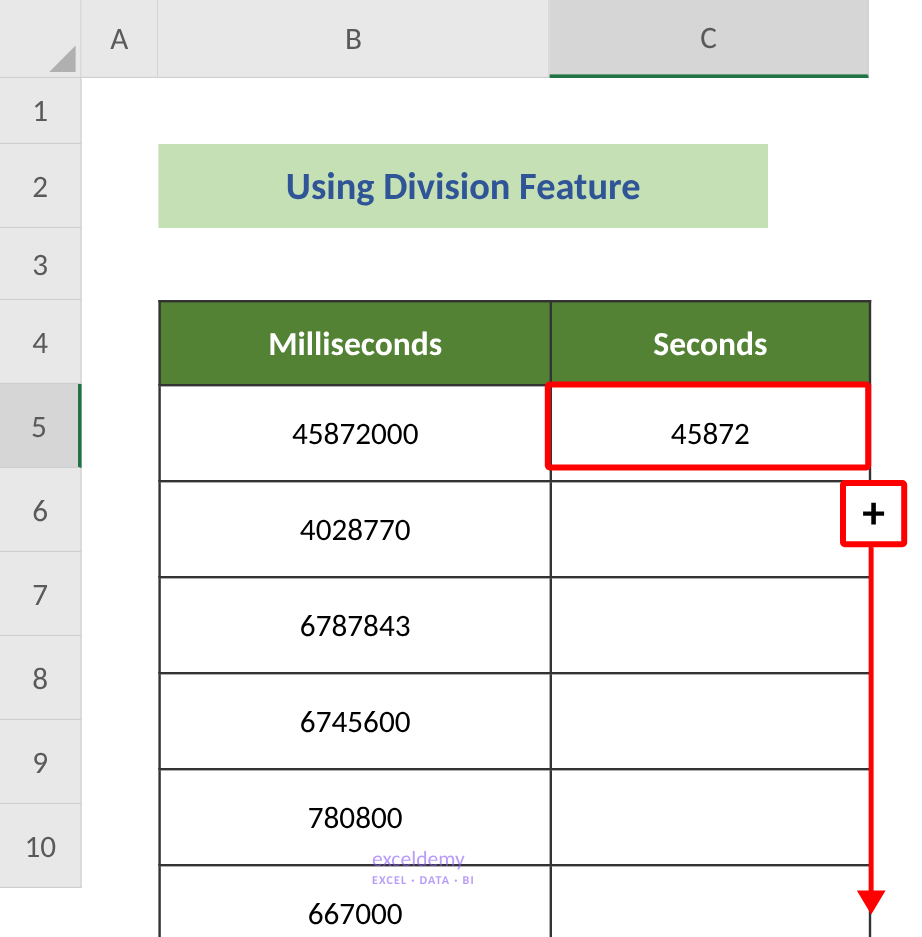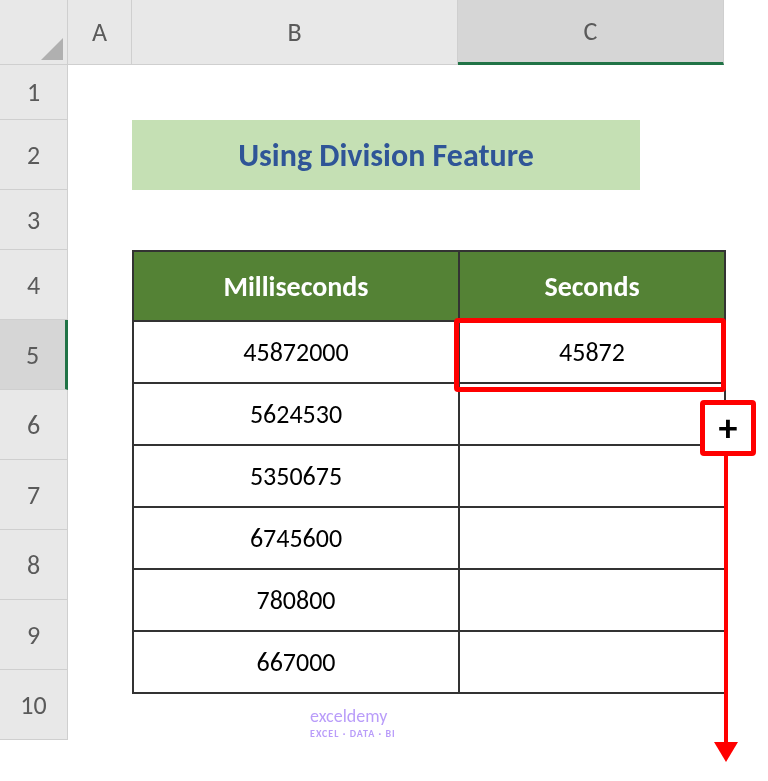--- a/index.html
+++ b/index.html
@@ -124,21 +124,21 @@
     }
     .table td {
       border: 2px solid #333;
       font-size: 26px;
       text-align: center;
       padding: 0;
       background: #fff;
     }
     .th-ms { width: 326px; height: 70px; }
     .th-sec { width: 266px; height: 70px; margin-left: 41px; }
-    .td-cell { height: 62px; }
+    .td-cell { height: 80px; }
     .active-cell-highlight {
       position: absolute;
       left: 454px;
       top: 318px;
       width: 272px;
       height: 74px;
       border: 5px solid #ff0000;
       border-radius: 4px;
       pointer-events: none;
       z-index: 10;
@@ -232,25 +232,25 @@
     <tbody>
         <tr>
       <th class="th-ms">Milliseconds</th>
       <th class="th-sec">Seconds</th>
     </tr>
     <tr>
       <td class="td-cell">45872000</td>
       <td class="td-cell">45872</td>
     </tr>
     <tr>
-      <td class="td-cell">5624530</td>
-      <td class="td-cell"></td>
-    </tr>
-    <tr>
-      <td class="td-cell">5350675</td>
+      <td class="td-cell">4028770</td>
+      <td class="td-cell"></td>
+    </tr>
+    <tr>
+      <td class="td-cell">6787843</td>
       <td class="td-cell"></td>
     </tr>
     <tr>
       <td class="td-cell">6745600</td>
       <td class="td-cell"></td>
     </tr>
     <tr>
       <td class="td-cell">780800</td>
       <td class="td-cell"></td>
     </tr>

